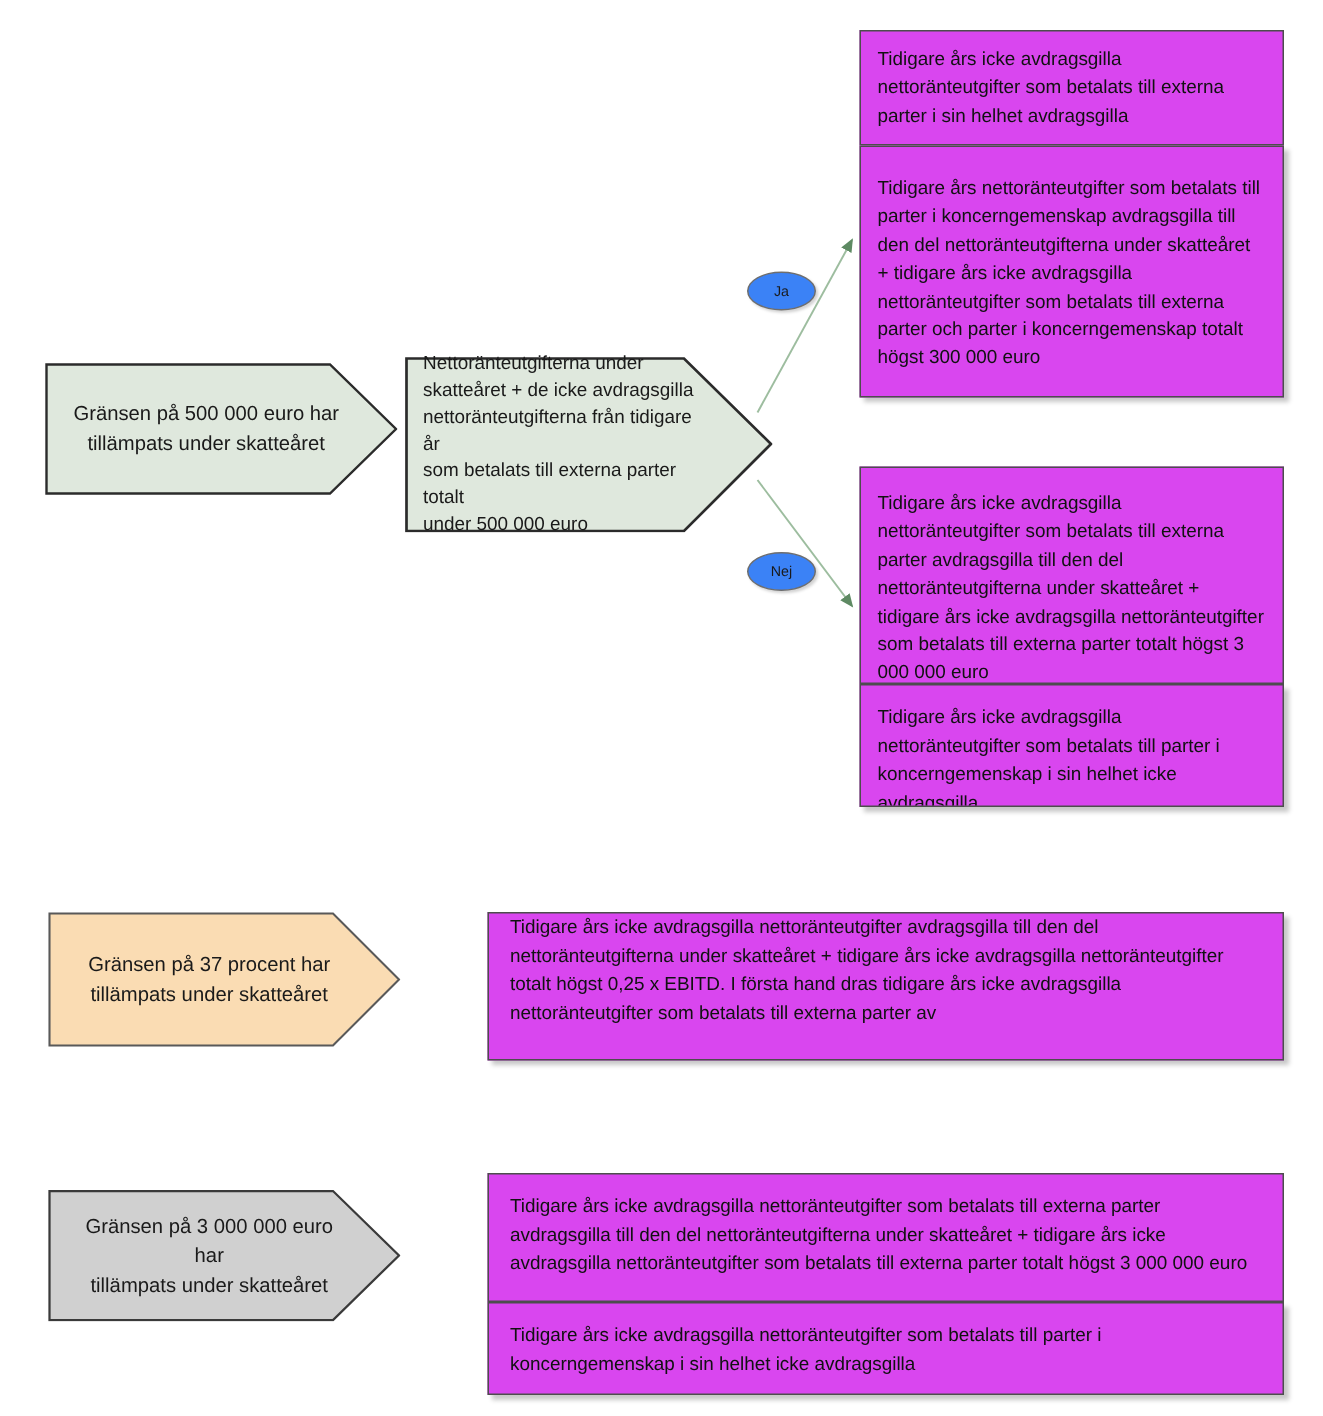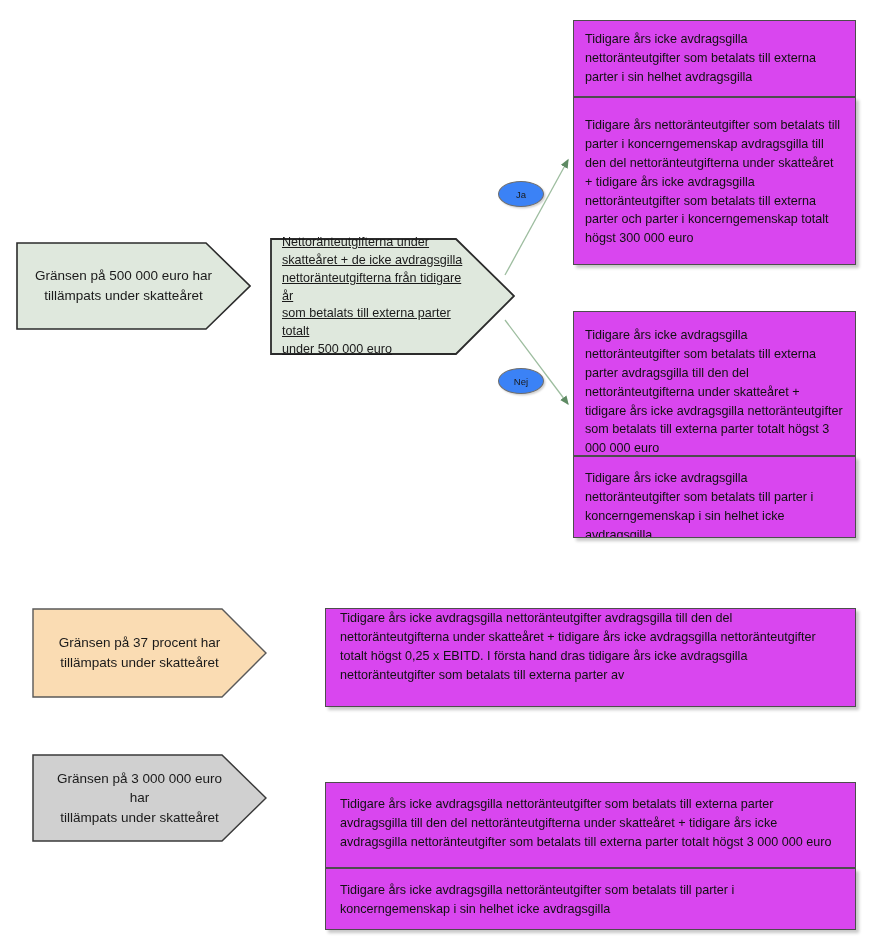--- a/index.html
+++ b/index.html
@@ -94,31 +94,31 @@
   <svg id="connectors" viewBox="0 0 882 944" xmlns="http://www.w3.org/2000/svg">
     <defs>
       <marker id="arrowhead" markerWidth="8" markerHeight="8" refX="6" refY="3" orient="auto" markerUnits="strokeWidth">
         <path d="M0,0 L7,3 L0,6 z" fill="#5e8a63"></path>
       </marker>
     </defs>
     <line x1="505" y1="275" x2="568" y2="160" stroke="#9dbd9f" stroke-width="1.3" marker-end="url(#arrowhead)"></line>
     <line x1="505" y1="320" x2="568" y2="404" stroke="#9dbd9f" stroke-width="1.3" marker-end="url(#arrowhead)"></line>
   </svg>
 
-  <div class="chevron" style="left:16px; top:242px; width:235px; height:88px;text-align:center;">
+  <div class="chevron" style="left:30px; top:242px; width:235px; height:88px;text-align:center;">
     <svg class="shape" viewBox="0 0 235 88" preserveAspectRatio="none">
       <polygon points="1,1 190,1 234,44 190,87 1,87" fill="#dfe8dd" stroke="#2b2b2b" stroke-width="1.6"></polygon>
     </svg>
     <span class="label">Gränsen på 500 000 euro har
 tillämpats under skatteåret</span>
   </div>
 
   <div class="chevron" style="left:270px; top:238px; width:245px; height:117px;
               justify-content:flex-start; text-align:left;
-              padding:8px 46px 8px 12px; font-size:12.6px; line-height:1.42;text-decoration:underline;">
+              padding:8px 46px 8px 12px; font-size:12.6px; line-height:1.42;">
     <svg class="shape" viewBox="0 0 245 117" preserveAspectRatio="none">
       <polygon points="1,1 186,1 244,58 186,116 1,116" fill="#dfe8dd" stroke="#2b2b2b" stroke-width="1.8"></polygon>
     </svg>
     <span class="label">Nettoränteutgifterna under
 skatteåret + de icke avdragsgilla
 nettoränteutgifterna från tidigare år
 som betalats till externa parter totalt
 under 500 000 euro</span>
   </div>
 
@@ -148,21 +148,21 @@
       <polygon points="1,1 190,1 234,45 190,89 1,89" fill="#fadcb3" stroke="#595959" stroke-width="1.4"></polygon>
     </svg>
     <span class="label">Gränsen på 37 procent har
 tillämpats under skatteåret</span>
   </div>
 
   <div class="tbox shadowed" style="left:325px; top:608px; width:531px; height:99px; padding:0 14px;">
     <span class="txt">Tidigare års icke avdragsgilla nettoränteutgifter avdragsgilla till den del nettoränteutgifterna under skatteåret + tidigare års icke avdragsgilla nettoränteutgifter totalt högst 0,25 x EBITD. I första hand dras tidigare års icke avdragsgilla nettoränteutgifter som betalats till externa parter av</span>
   </div>
 
-  <div class="chevron" style="left:32px; top:754px; width:235px; height:88px;">
+  <div class="chevron" style="left:32px; top:793px; width:235px; height:88px;">
     <svg class="shape" viewBox="0 0 235 88" preserveAspectRatio="none">
       <polygon points="1,1 190,1 234,44 190,87 1,87" fill="#d0d0d0" stroke="#3a3a3a" stroke-width="1.5"></polygon>
     </svg>
     <span class="label">Gränsen på 3 000 000 euro har
 tillämpats under skatteåret</span>
   </div>
 
   <div class="tbox" style="left:325px; top:782px; width:531px; height:86px; padding:12px 14px;">
     <span class="txt">Tidigare års icke avdragsgilla nettoränteutgifter som betalats till externa parter avdragsgilla till den del nettoränteutgifterna under skatteåret + tidigare års icke avdragsgilla nettoränteutgifter som betalats till externa parter totalt högst 3 000 000 euro</span>
   </div>

